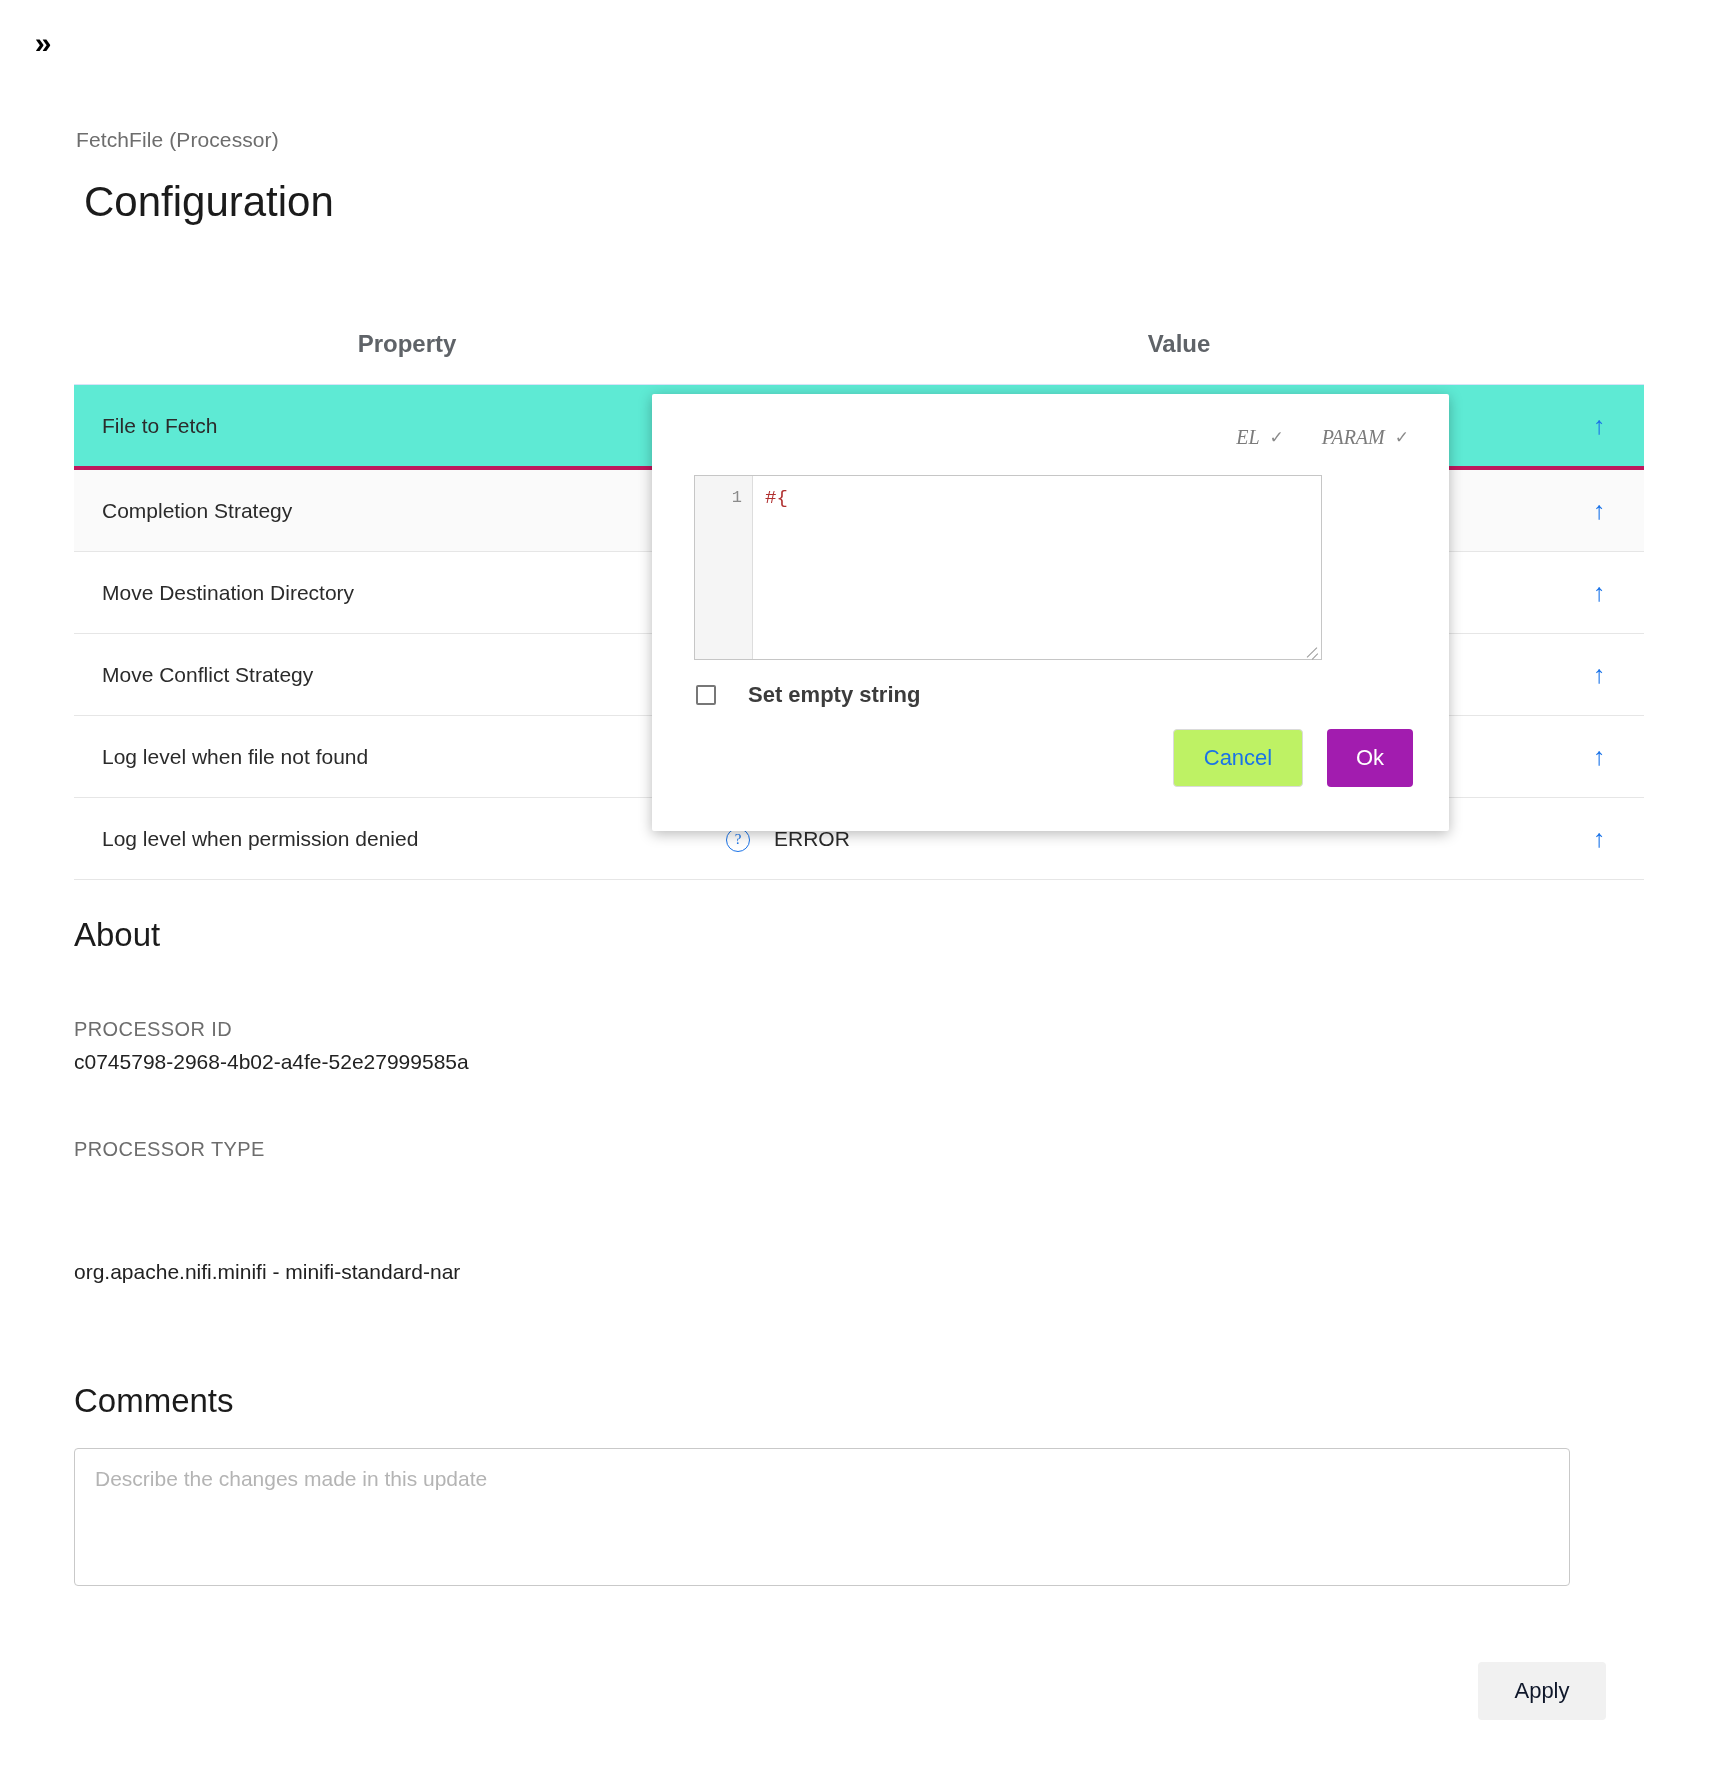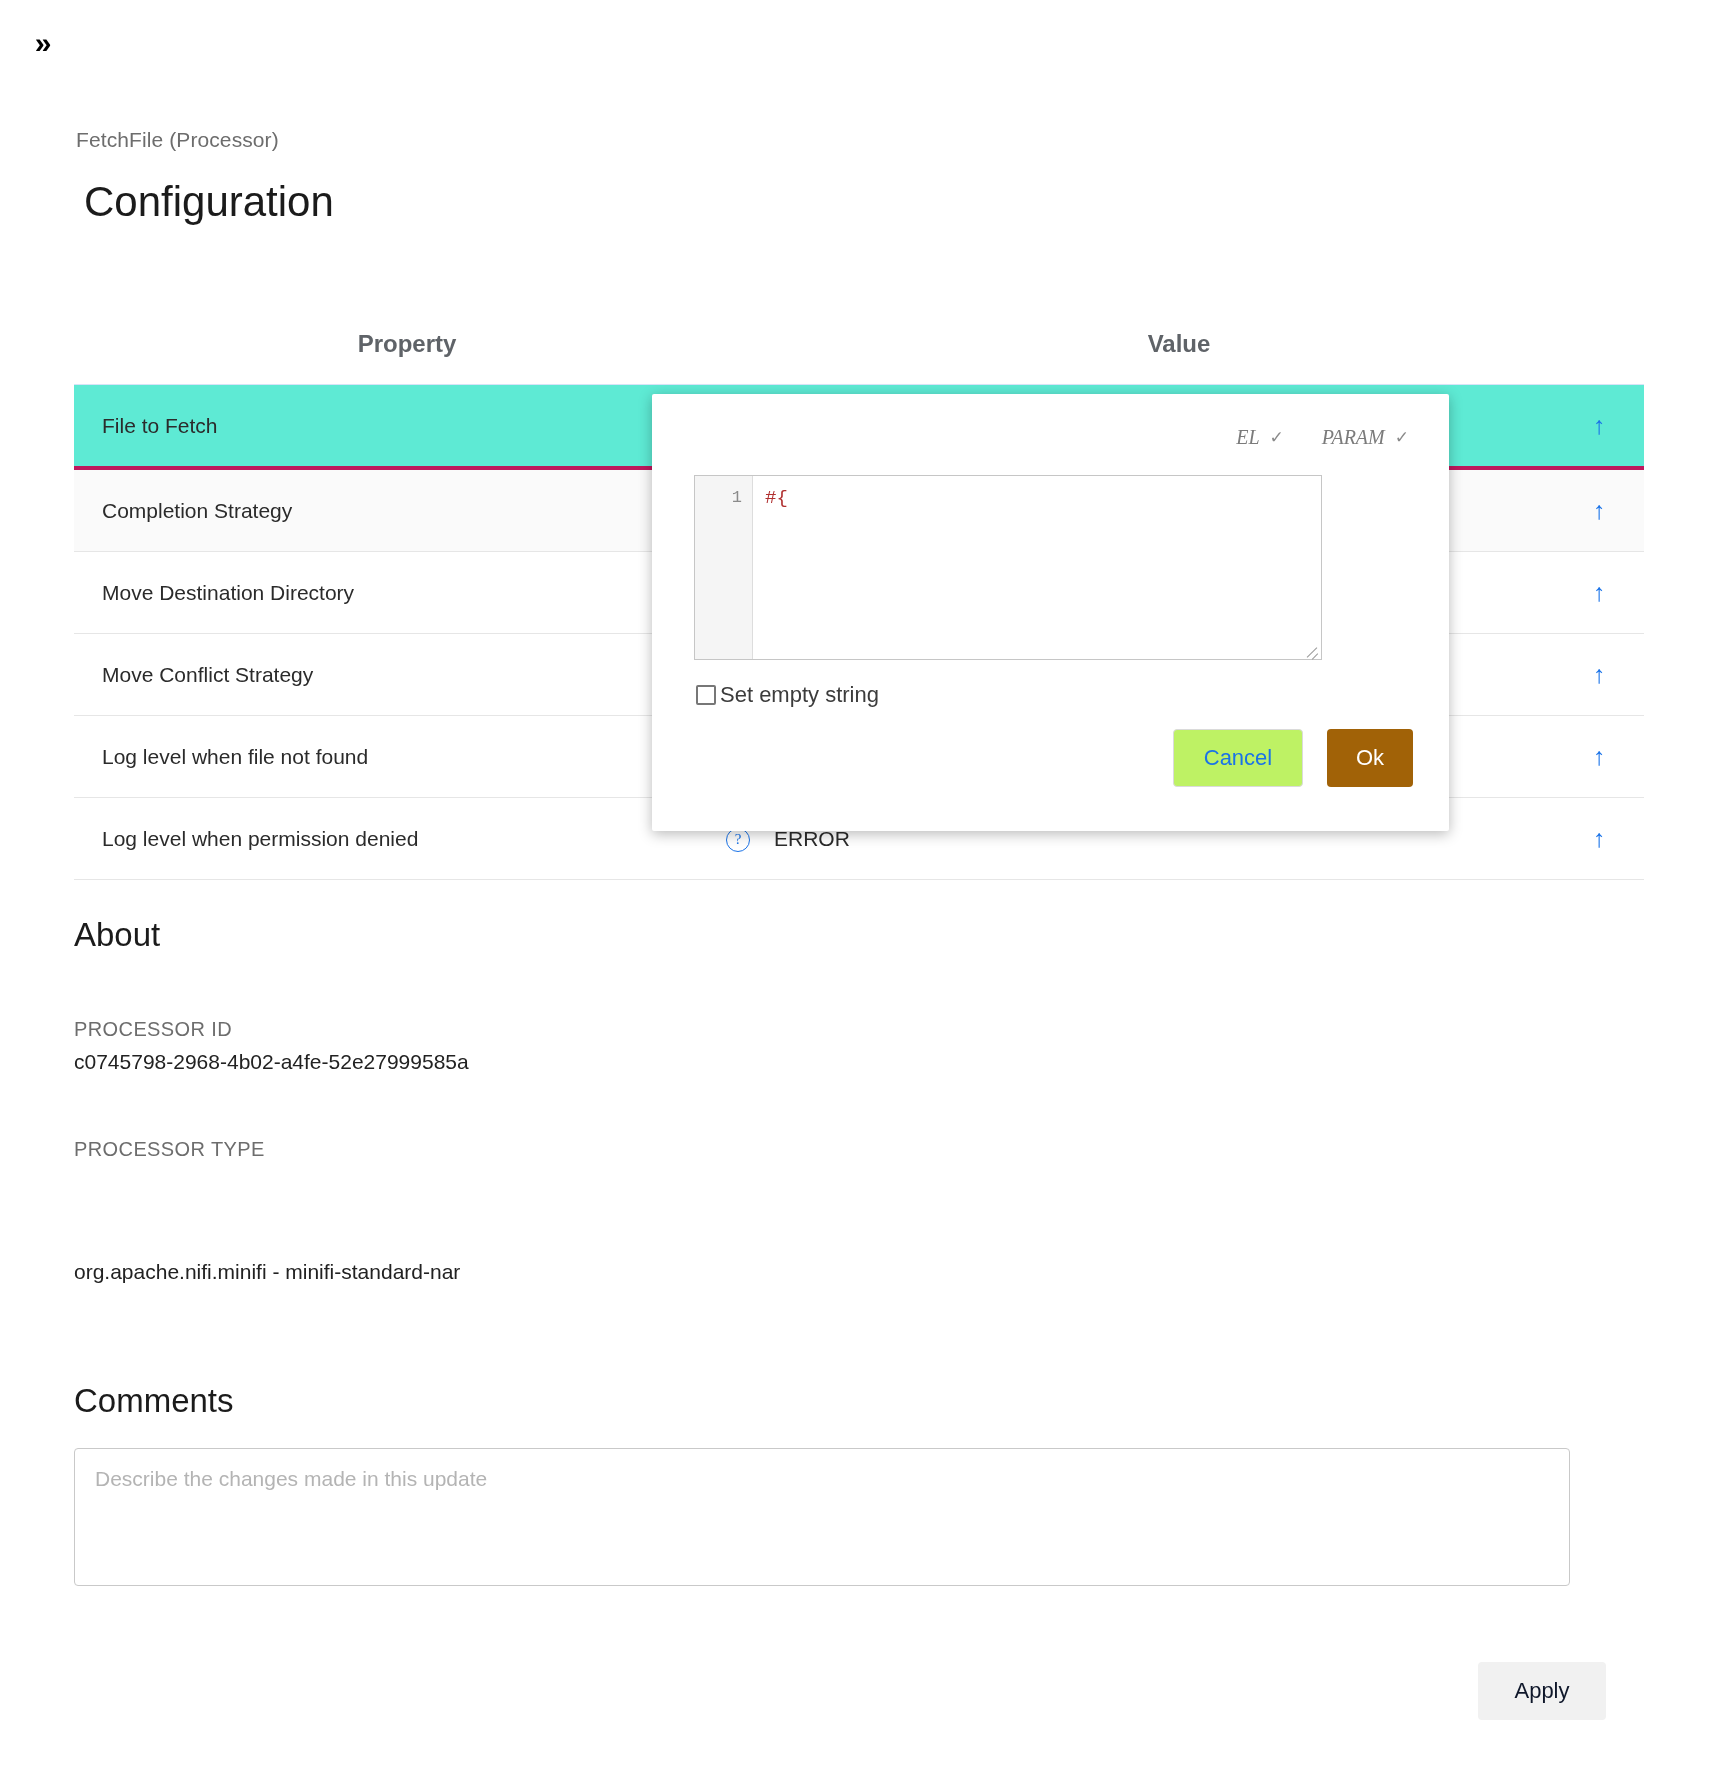--- a/index.html
+++ b/index.html
@@ -263,23 +263,24 @@
   }
   .resize-grip:before { width: 14px; right: 0px; bottom: 5px; }
   .resize-grip:after  { width: 8px;  right: 0px; bottom: 1px; }
 
   .empty-row {
     position: absolute;
     left: 44px;
     top: 288px;
     display: flex;
     align-items: center;
-    gap: 4px;
+    gap: 32px;
     font-size: 22px;
     color: #3c3c3c;
+    font-weight: bold;
   }
   .chk {
     width: 20px;
     height: 20px;
     border: 2px solid #777;
     border-radius: 2px;
     box-sizing: border-box;
     cursor: pointer;
   }
   .modal-actions {
@@ -298,21 +299,21 @@
     color: #1a73e8;
     font-size: 22px;
     border-radius: 4px;
     font-family: "Liberation Sans", sans-serif;
     cursor: pointer;
   }
   .btn-ok {
     min-width: 86px;
     height: 58px;
     border: none;
-    background: #a16207;
+    background: #a21caf;
     color: #fff;
     font-size: 22px;
     border-radius: 4px;
     font-family: "Liberation Sans", sans-serif;
     cursor: pointer;
   }
 </style>
 </head>
 <body>
 

